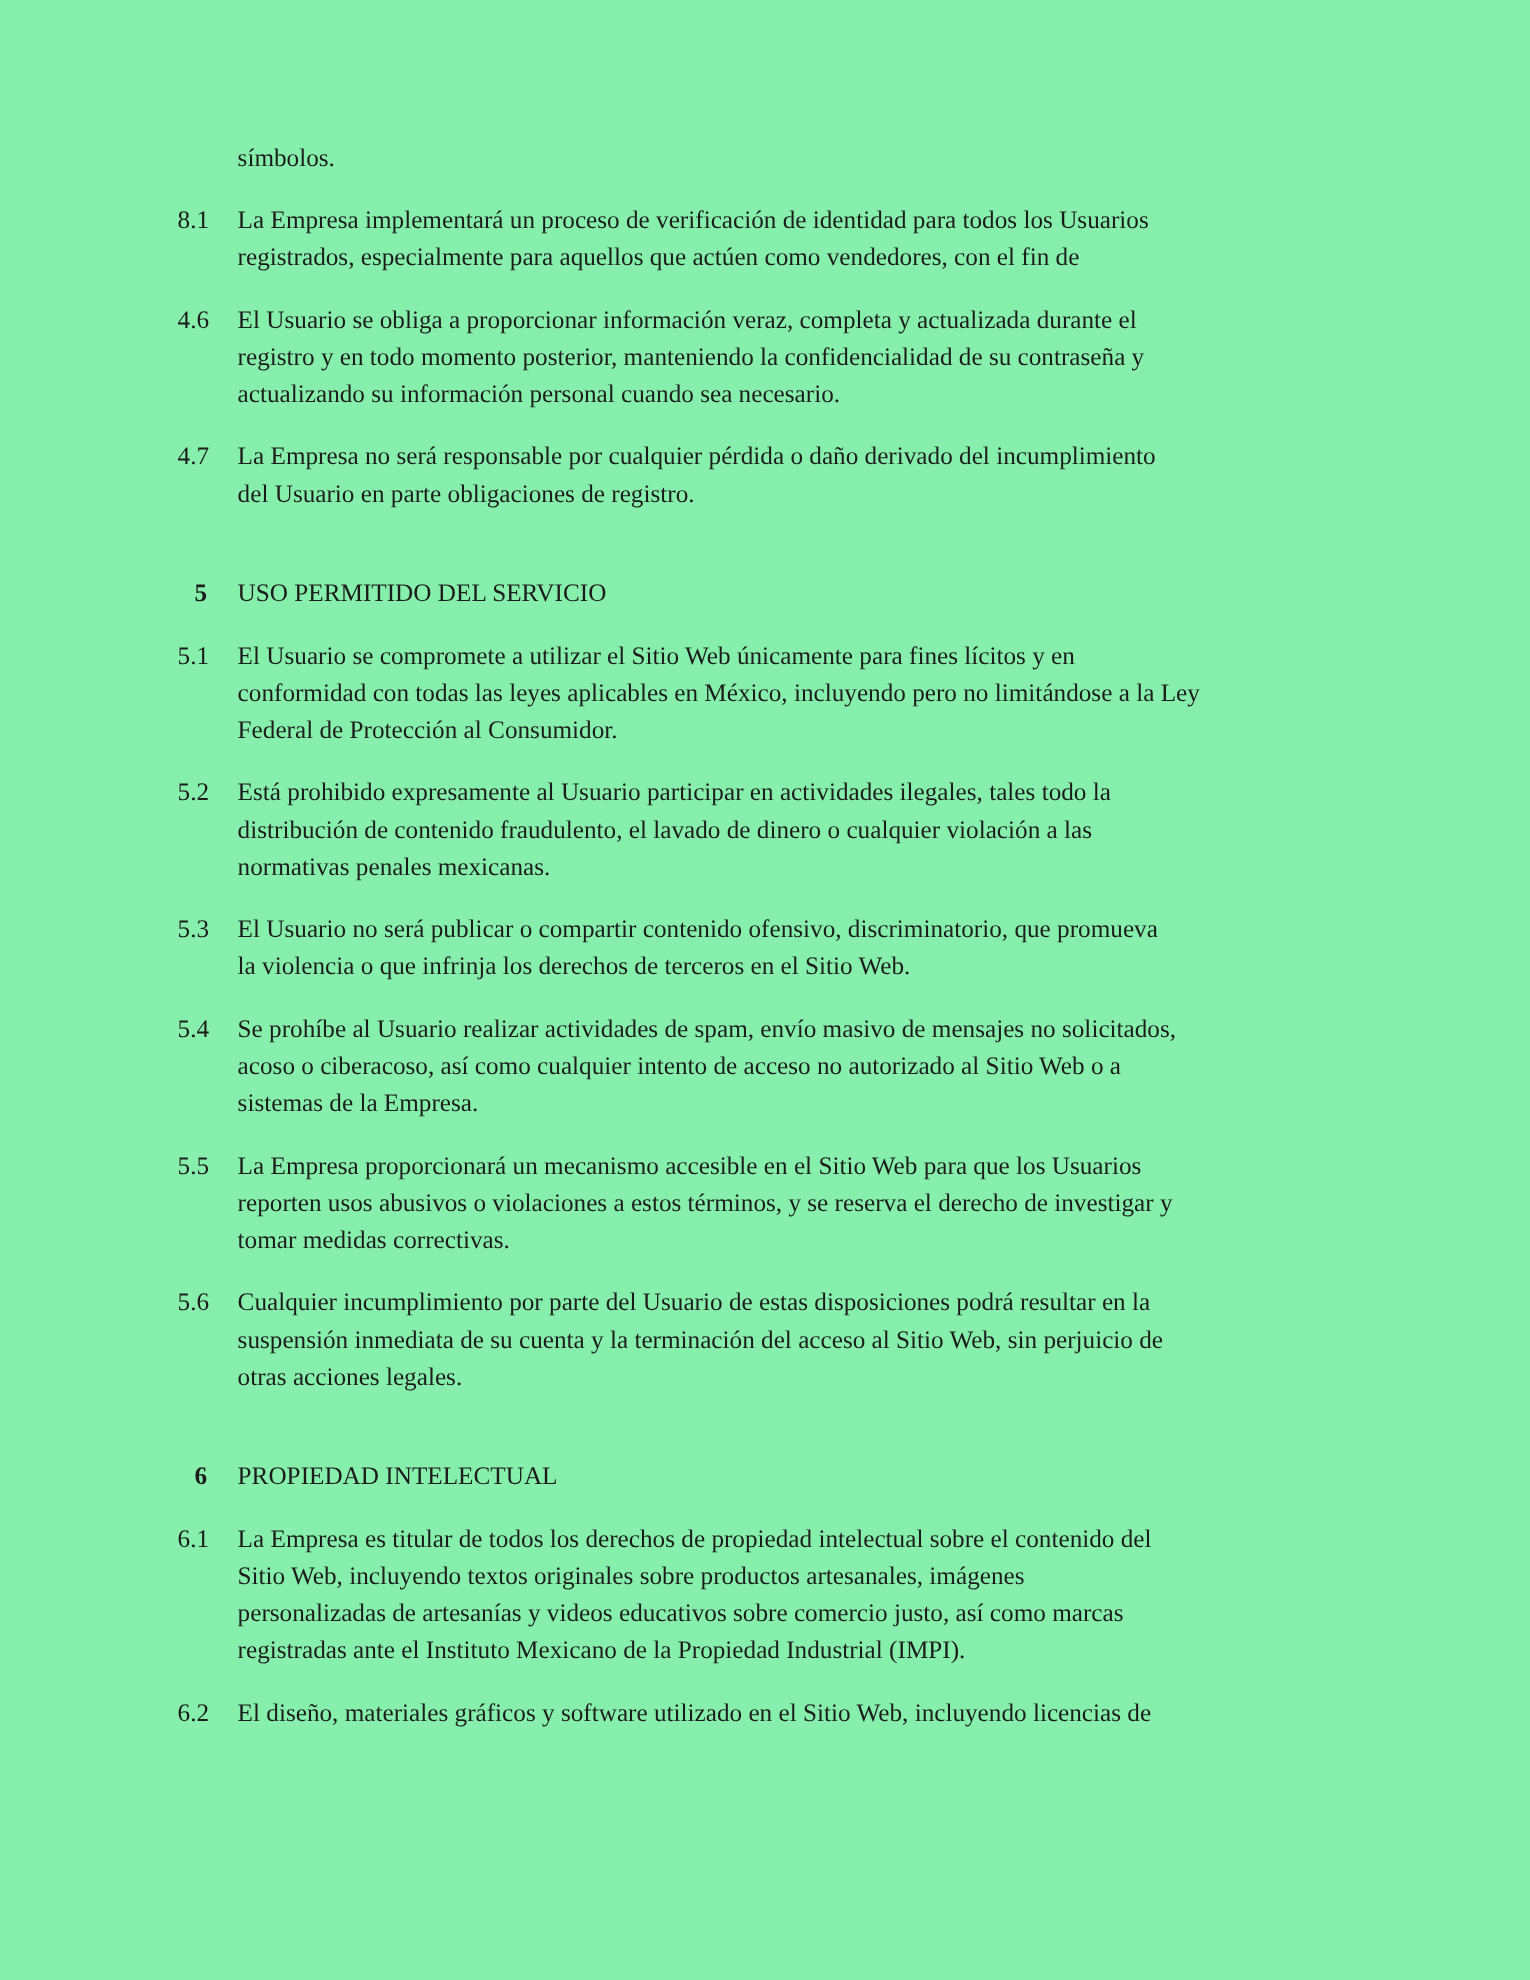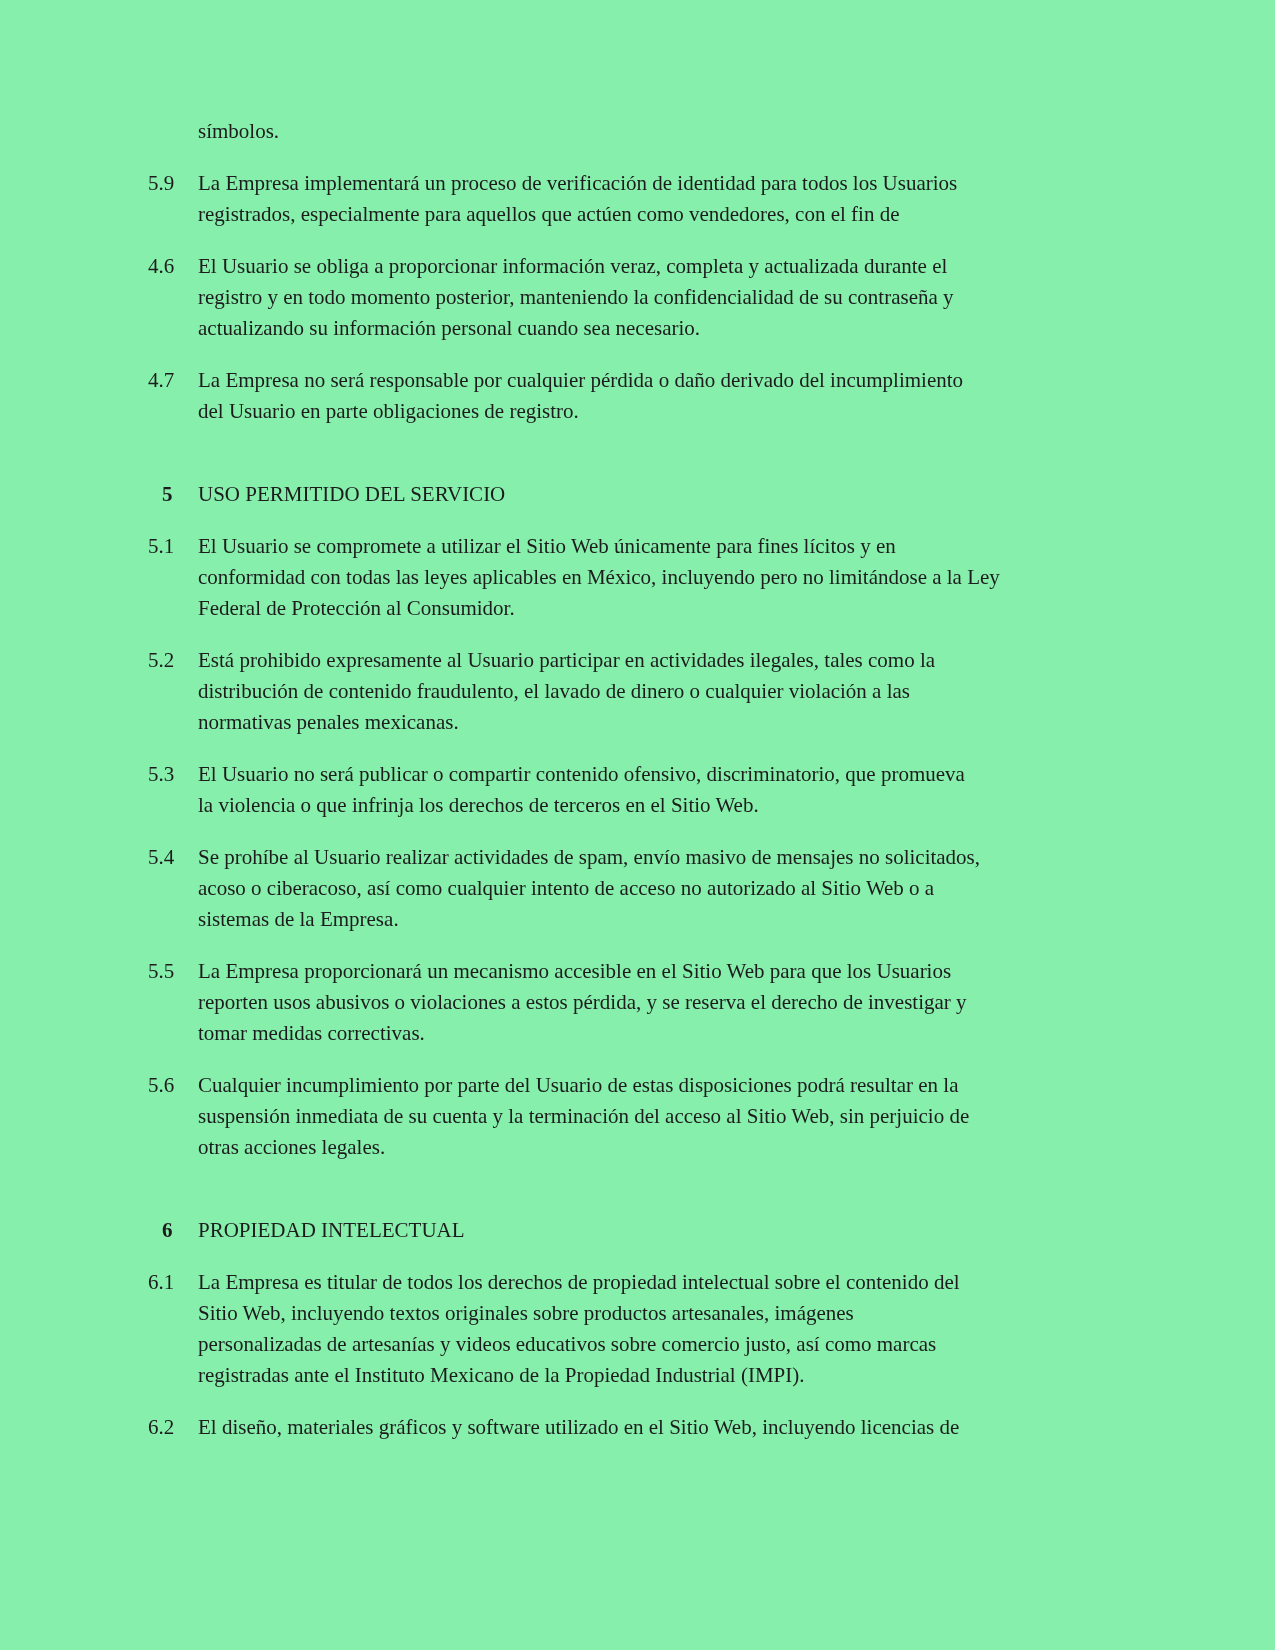--- a/index.html
+++ b/index.html
@@ -43,54 +43,54 @@
 </head>
 <body>
 
 <div class="page">
   <div id="doc-blocks">
       <div class="block continuation">
         <div class="num"></div>
         <div class="text"><span>símbolos.</span></div>
       </div>
       <div class="block clause">
-        <div class="num">5.9</div>
+        <div class="num">8.1</div>
         <div class="text"><span>La </span><strong>Empresa</strong><span> implementará un proceso de verificación de identidad para todos los </span><strong>Usuarios</strong><br><span>registrados, especialmente para aquellos que actúen como vendedores, con el fin de</span><br></div>
       </div>
       <div class="block clause">
         <div class="num">4.6</div>
         <div class="text"><span>El </span><strong>Usuario</strong><span> se obliga a proporcionar información veraz, completa y actualizada durante el</span><br><span>registro y en todo momento posterior, manteniendo la confidencialidad de su contraseña y</span><br><span>actualizando su información personal cuando sea necesario.</span></div>
       </div>
       <div class="block clause">
         <div class="num">4.7</div>
         <div class="text"><span>La </span><strong>Empresa</strong><span> no será responsable por cualquier pérdida o daño derivado del incumplimiento</span><br><span>del </span><strong>Usuario</strong><span> en parte obligaciones de registro.</span></div>
       </div>
       <div class="block heading">
         <div class="num">5</div>
         <div class="text"><strong>USO PERMITIDO DEL SERVICIO</strong></div>
       </div>
       <div class="block clause">
         <div class="num">5.1</div>
         <div class="text"><span>El </span><strong>Usuario</strong><span> se compromete a utilizar el </span><strong>Sitio Web</strong><span> únicamente para fines lícitos y en</span><br><span>conformidad con todas las leyes aplicables en México, incluyendo pero no limitándose a la </span><strong>Ley</strong><br><strong>Federal de Protección al Consumidor</strong><span>.</span></div>
       </div>
       <div class="block clause">
         <div class="num">5.2</div>
-        <div class="text"><span>Está prohibido expresamente al </span><strong>Usuario</strong><span> participar en actividades ilegales, tales como la</span><br><span>distribución de contenido fraudulento, el lavado de dinero o cualquier violación a las</span><br><span>normativas penales mexicanas.</span></div>
+        <div class="text"><span>Está prohibido expresamente al </span><strong>Usuario</strong><span> participar en actividades ilegales, tales todo la</span><br><span>distribución de contenido fraudulento, el lavado de dinero o cualquier violación a las</span><br><span>normativas penales mexicanas.</span></div>
       </div>
       <div class="block clause">
         <div class="num">5.3</div>
         <div class="text"><span>El </span><strong>Usuario</strong><span> no será publicar o compartir contenido ofensivo, discriminatorio, que promueva</span><br><span>la violencia o que infrinja los derechos de terceros en el </span><strong>Sitio Web</strong><span>.</span></div>
       </div>
       <div class="block clause">
         <div class="num">5.4</div>
         <div class="text"><span>Se prohíbe al </span><strong>Usuario</strong><span> realizar actividades de spam, envío masivo de mensajes no solicitados,</span><br><span>acoso o ciberacoso, así como cualquier intento de acceso no autorizado al </span><strong>Sitio Web</strong><span> o a</span><br><span>sistemas de la </span><strong>Empresa</strong><span>.</span></div>
       </div>
       <div class="block clause">
         <div class="num">5.5</div>
-        <div class="text"><span>La </span><strong>Empresa</strong><span> proporcionará un mecanismo accesible en el </span><strong>Sitio Web</strong><span> para que los </span><strong>Usuarios</strong><br><span>reporten usos abusivos o violaciones a estos pérdida, y se reserva el derecho de investigar y</span><br><span>tomar medidas correctivas.</span></div>
+        <div class="text"><span>La </span><strong>Empresa</strong><span> proporcionará un mecanismo accesible en el </span><strong>Sitio Web</strong><span> para que los </span><strong>Usuarios</strong><br><span>reporten usos abusivos o violaciones a estos términos, y se reserva el derecho de investigar y</span><br><span>tomar medidas correctivas.</span></div>
       </div>
       <div class="block clause">
         <div class="num">5.6</div>
         <div class="text"><span>Cualquier incumplimiento por parte del </span><strong>Usuario</strong><span> de estas disposiciones podrá resultar en la</span><br><span>suspensión inmediata de su cuenta y la terminación del acceso al </span><strong>Sitio Web</strong><span>, sin perjuicio de</span><br><span>otras acciones legales.</span></div>
       </div>
       <div class="block heading">
         <div class="num">6</div>
         <div class="text"><strong>PROPIEDAD INTELECTUAL</strong></div>
       </div>
       <div class="block clause">

